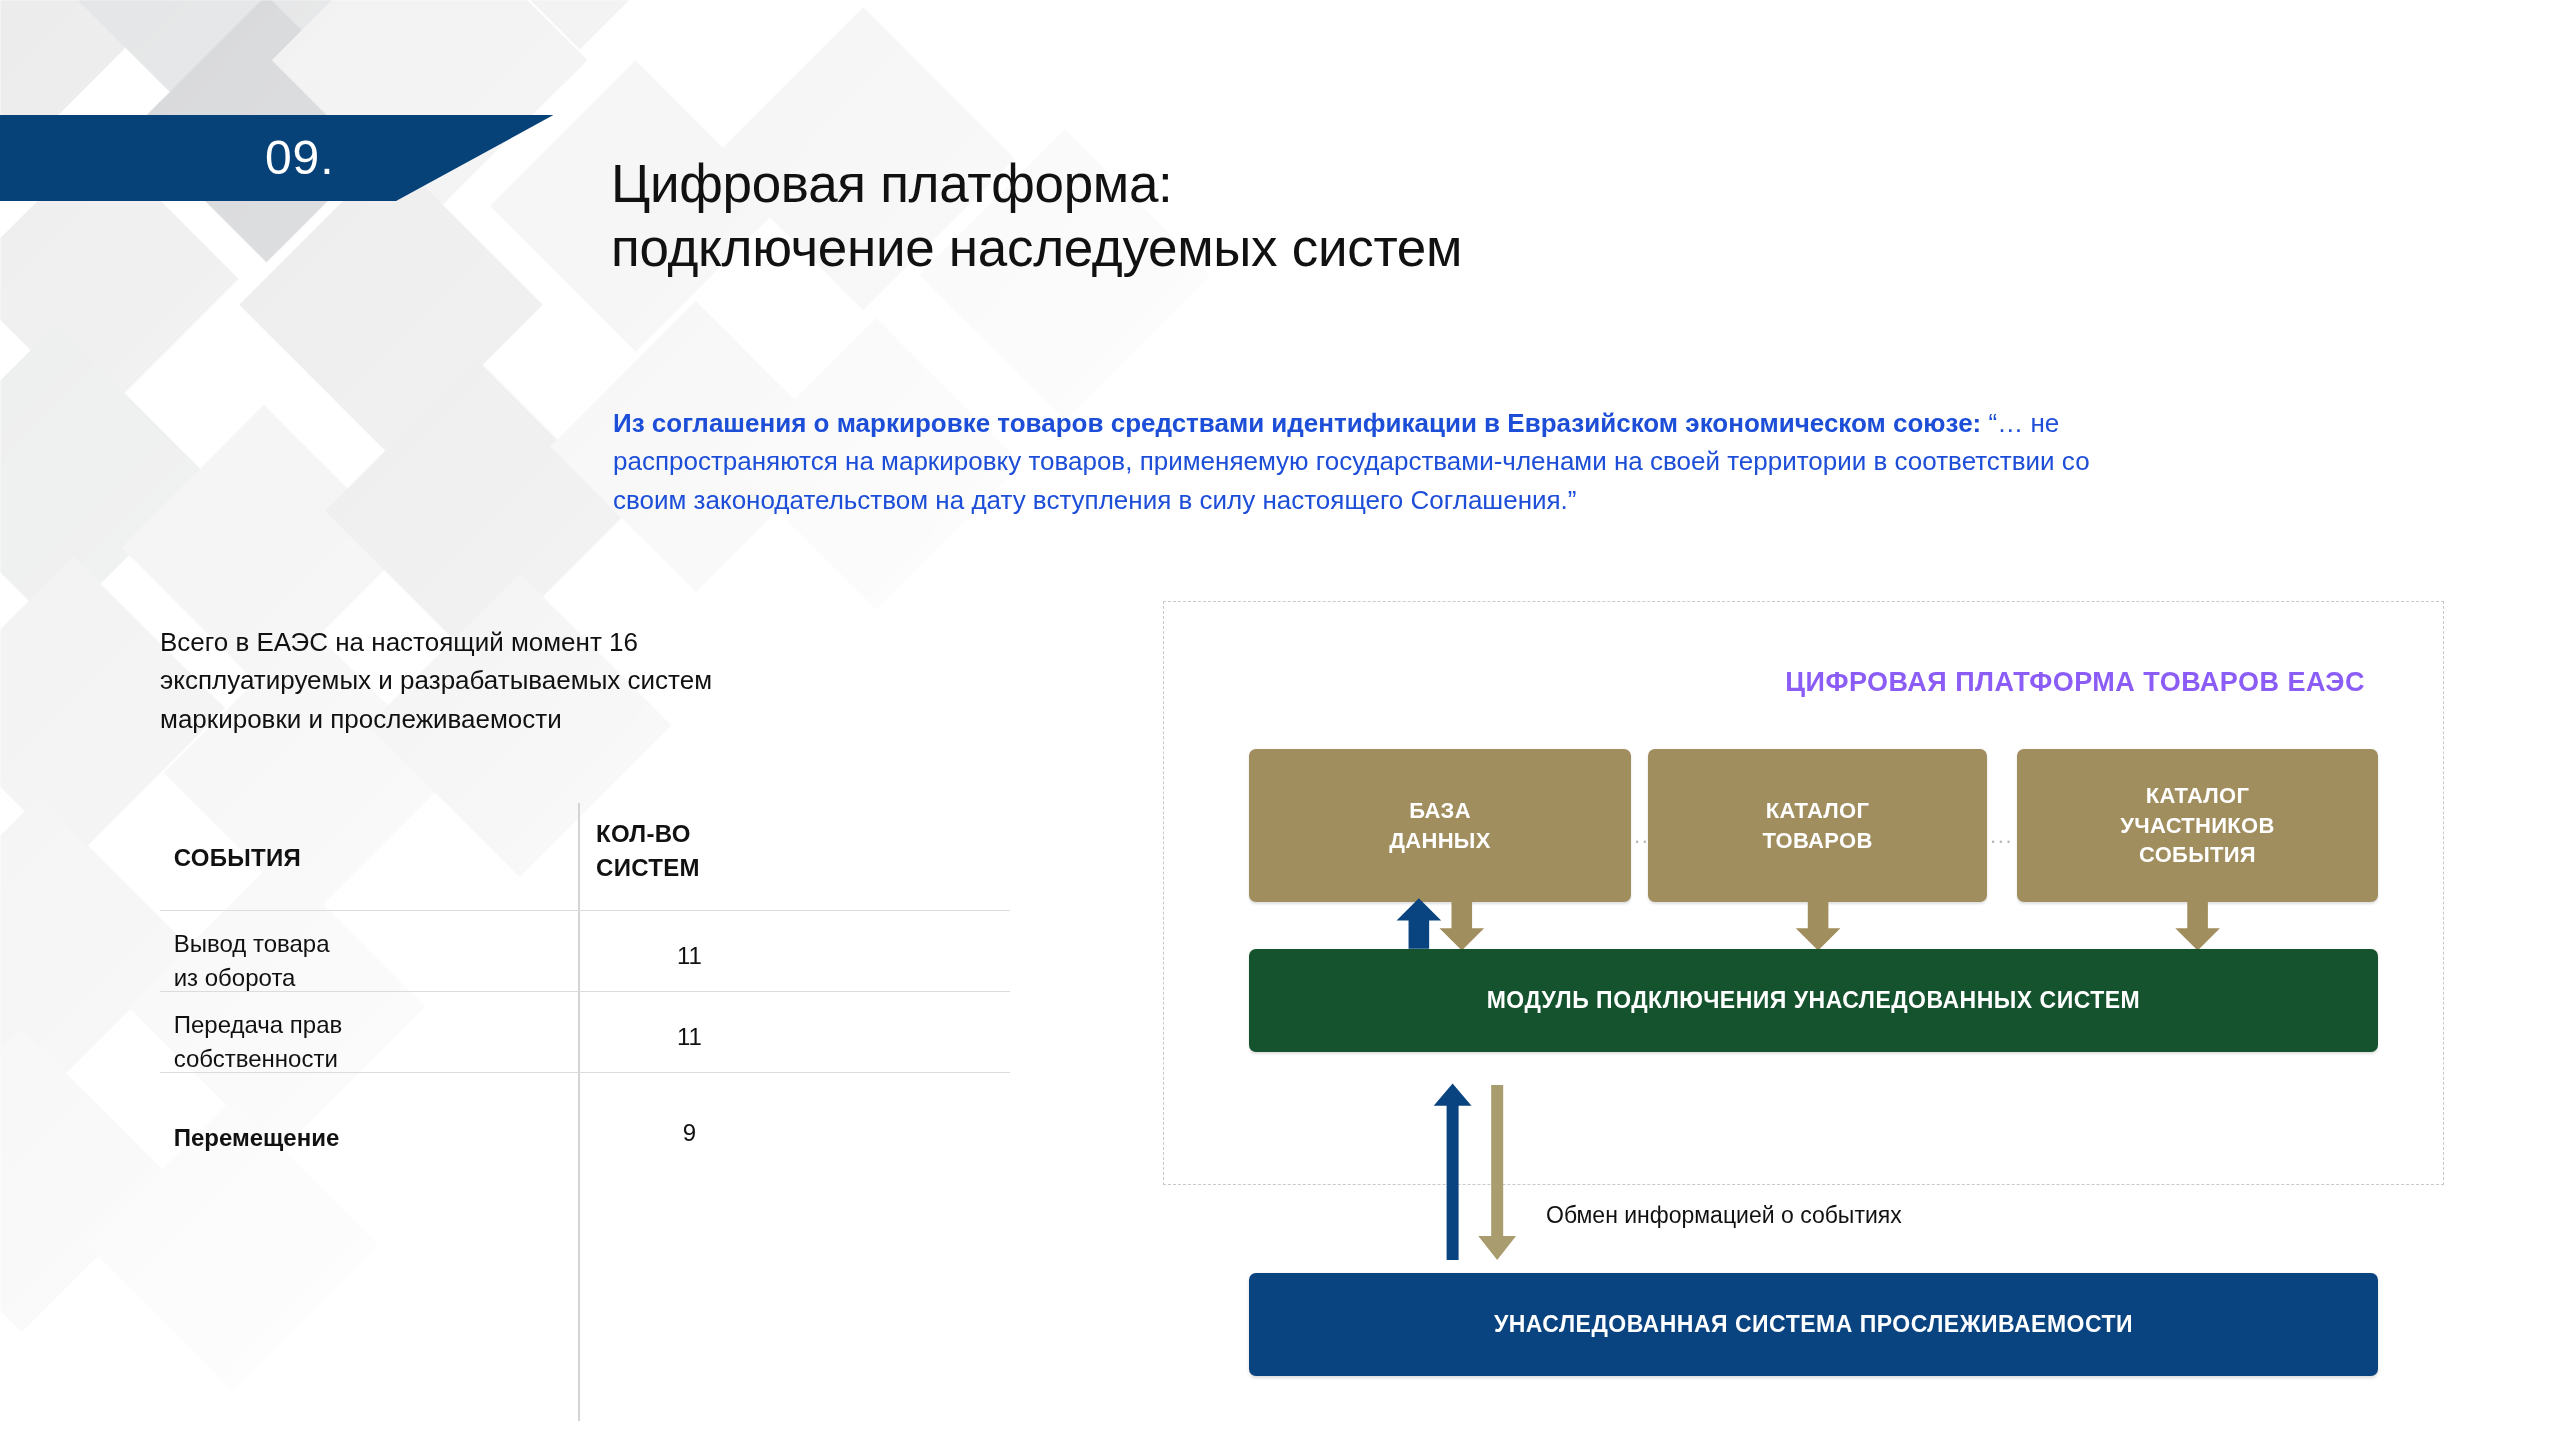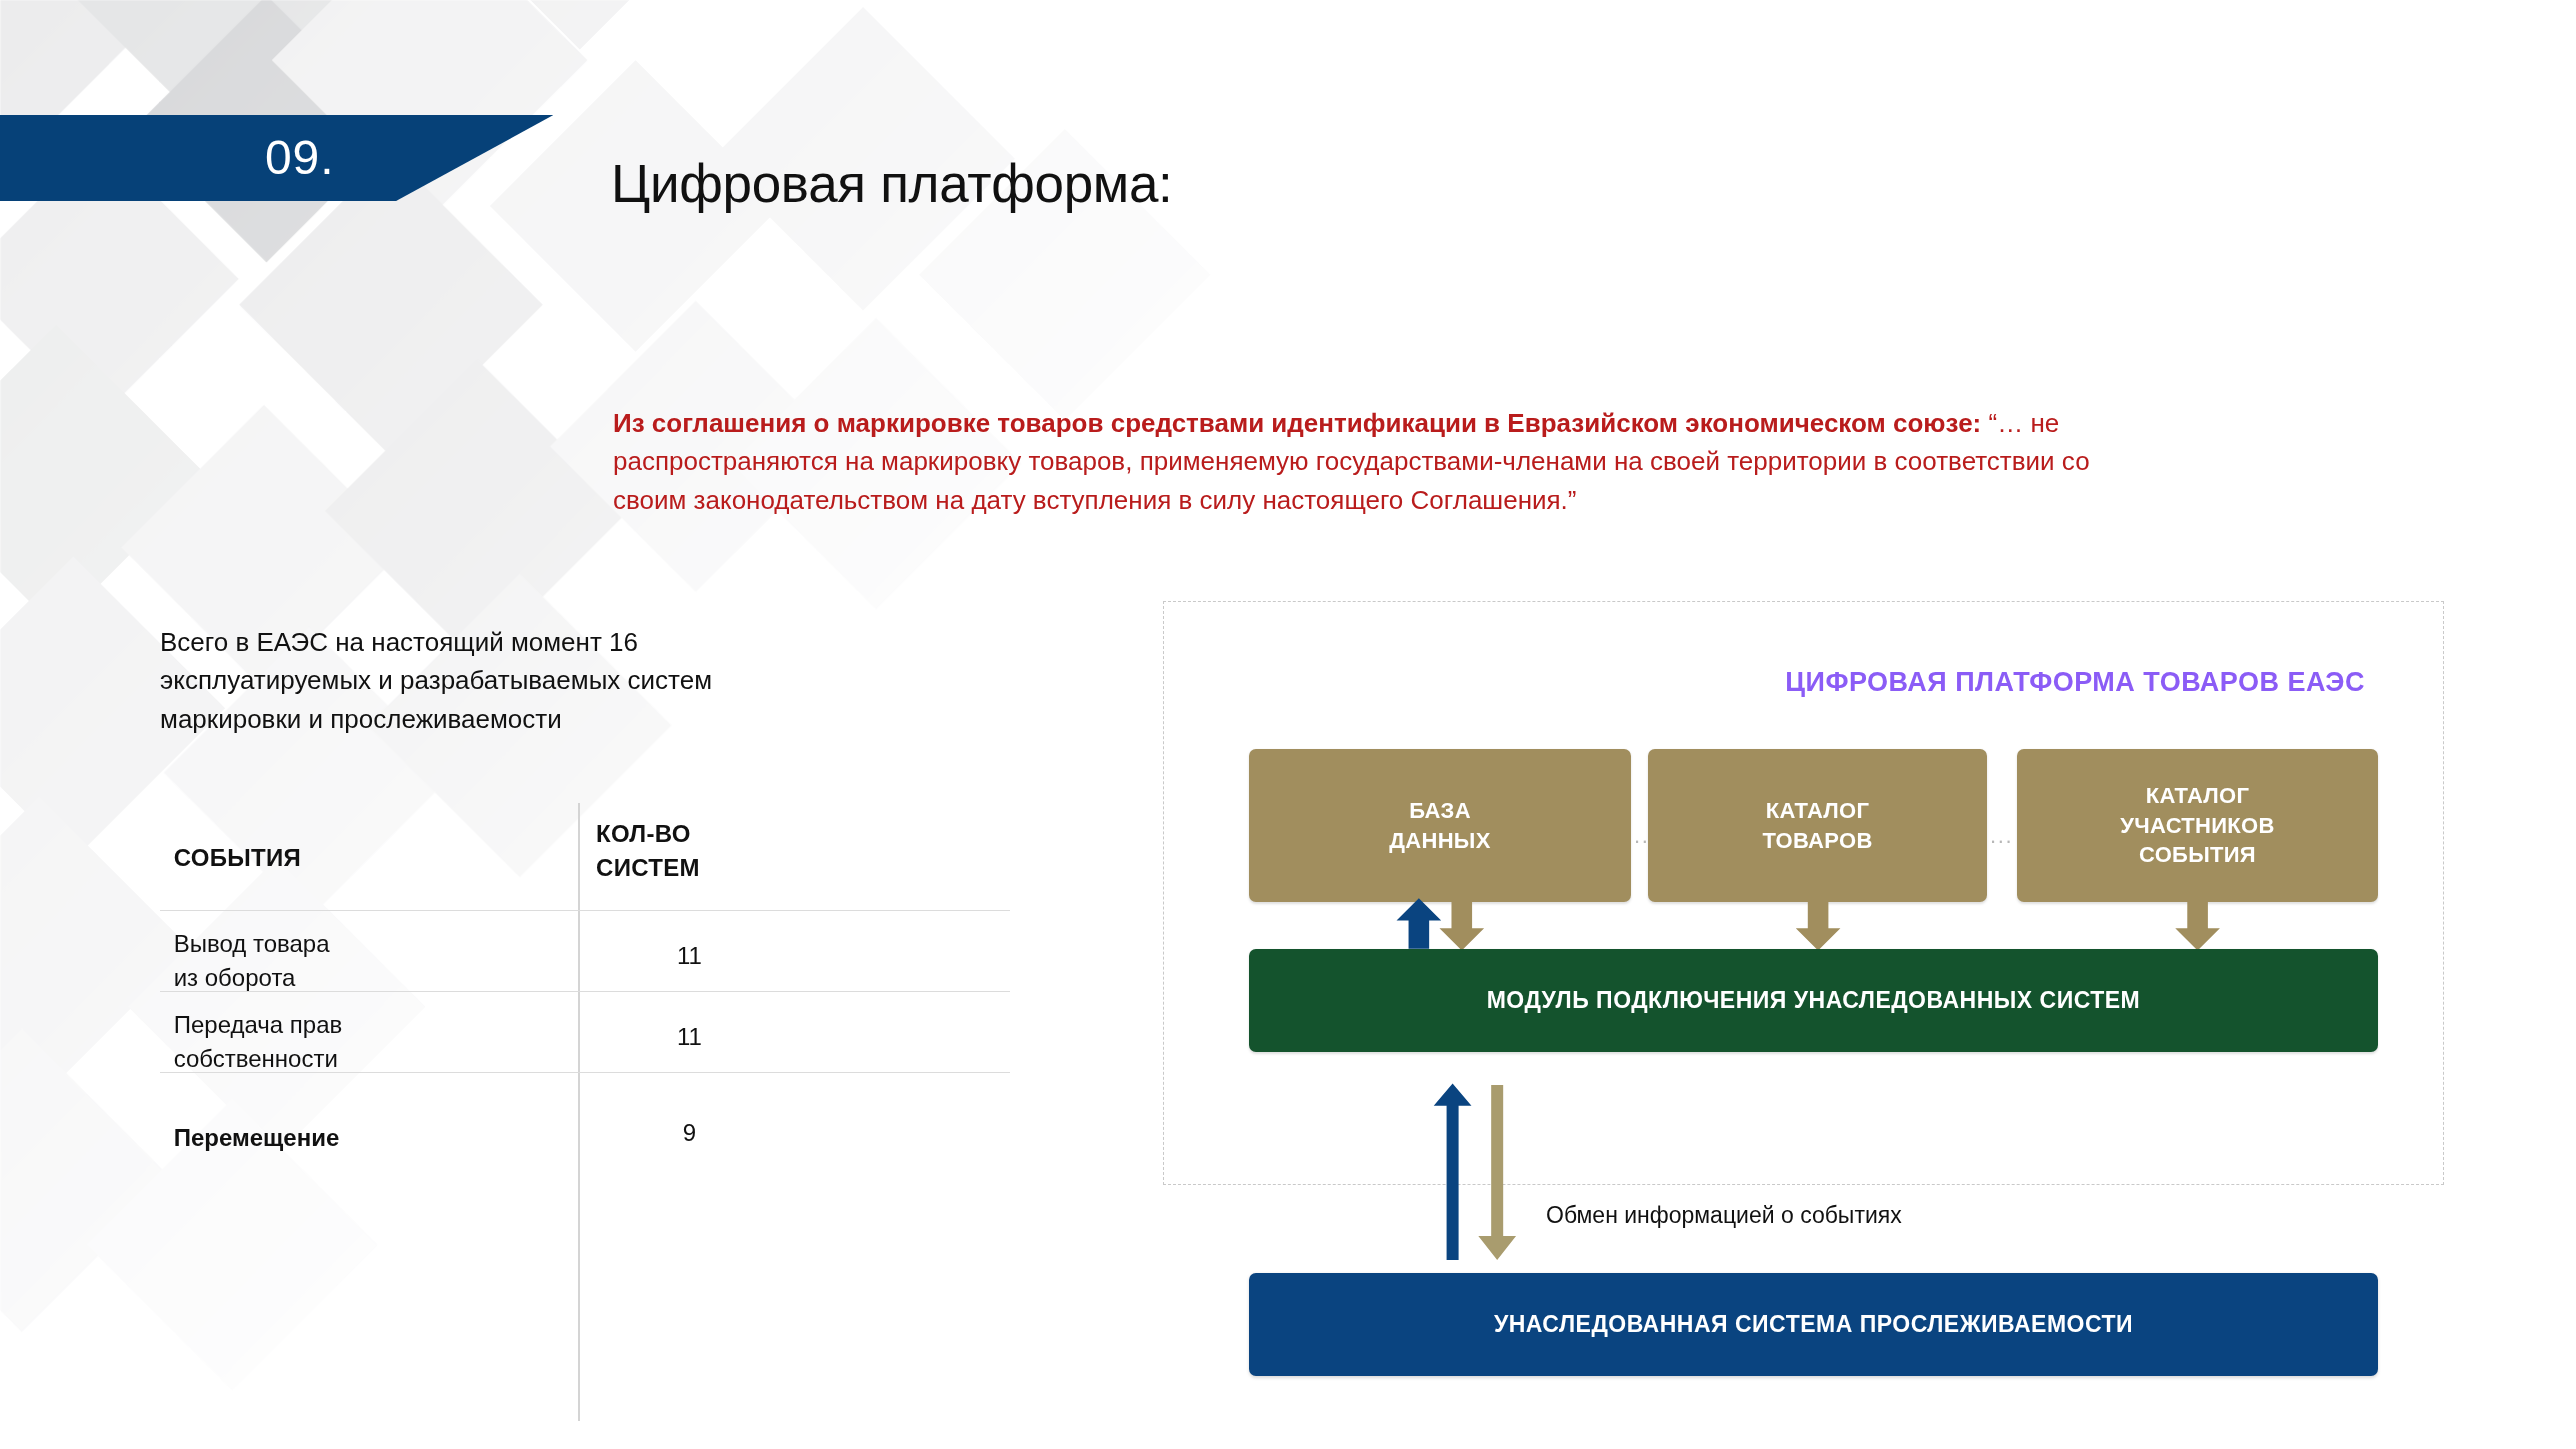--- a/index.html
+++ b/index.html
@@ -71,21 +71,21 @@
 
   
   #quote-block {
     position: absolute;
     left: 613px;
     top: 378px;
     width: 1554px;
     z-index: 3;
     font-size: 26px;
     line-height: 1.48;
-    color: #b91c1c;
+    color: #1d4ed8;
   }
   #quote-block .quote-lead { font-weight: 700; }
 
   
   #intro-text {
     position: absolute;
     left: 160px;
     top: 623px;
     width: 884px;
     z-index: 3;
@@ -342,20 +342,21 @@
   </g>
 </svg>
 
 <div id="number-banner">
   <div class="banner-shape"></div>
   <div class="banner-label">09.</div>
 </div>
 
 <h1 id="slide-title">
   <span class="title-line">Цифровая платформа:</span>
+  <span class="title-line">подключение наследуемых систем</span>
 </h1>
 
 <p id="quote-block"><span class="quote-lead">Из соглашения о маркировке товаров средствами идентификации в Евразийском экономическом союзе:</span><span class="quote-body"> “… не распространяются на маркировку товаров, применяемую государствами-членами на своей территории в соответствии со своим законодательством на дату вступления в силу настоящего Соглашения.”</span></p>
 
 <div id="intro-text">
   <span class="intro-line">Всего в  ЕАЭС на настоящий момент 16</span>
   <span class="intro-line">эксплуатируемых и разрабатываемых систем</span>
   <span class="intro-line">маркировки и прослеживаемости</span>
 </div>
 

